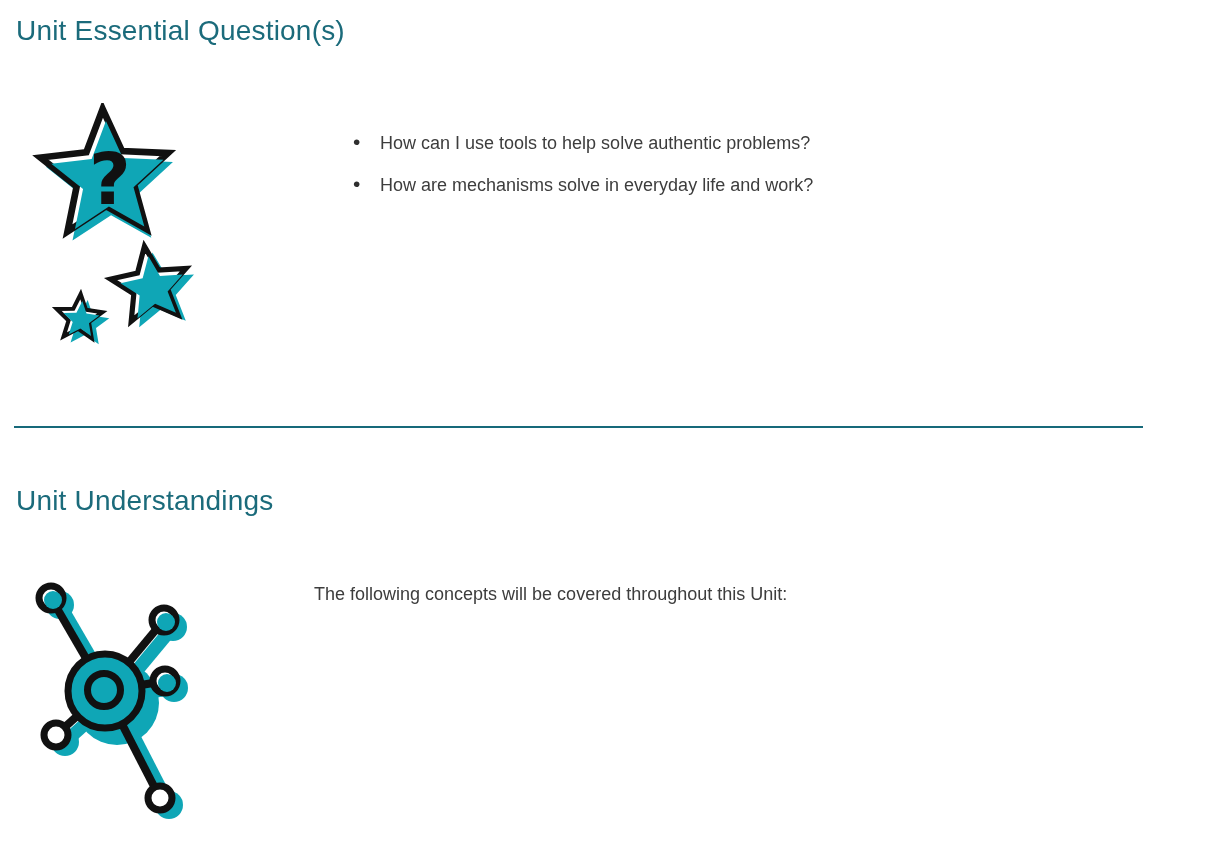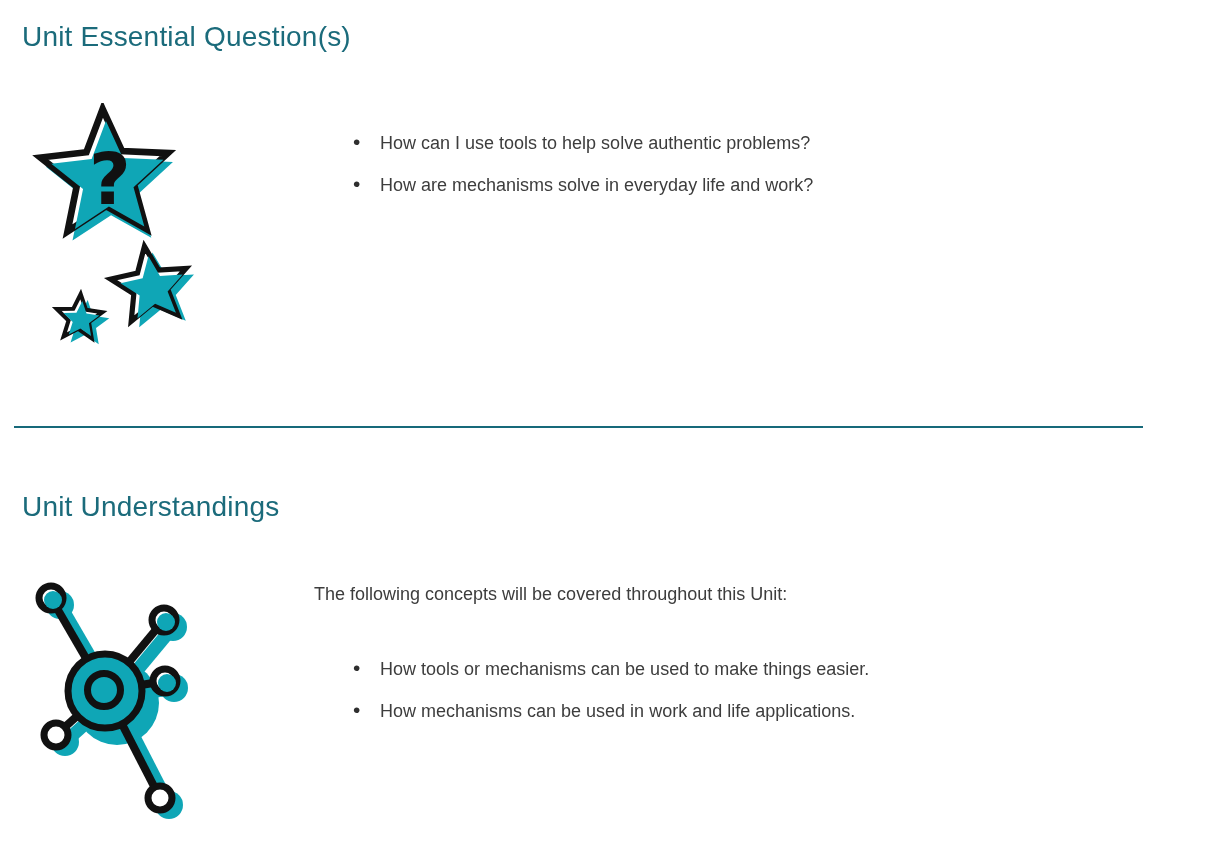--- a/index.html
+++ b/index.html
@@ -9,21 +9,21 @@
     background: #ffffff;
     font-family: "Liberation Sans", sans-serif;
     overflow: hidden;
     position: relative;
   }
   .page { position: absolute; inset: 0; }
 
   .section-heading {
     position: absolute;
     left: 14px;
-    margin: 8px;
+    margin: 2px;
     font-size: 28px;
     font-weight: 400;
     color: #1b6b7b;
     line-height: 36px;
     letter-spacing: 0.2px;
   }
   #heading-1 { top: 11px; }
   #heading-2 { top: 481px; }
 
   .figure { position: absolute; }
@@ -156,18 +156,14 @@
 
       <g>
         <circle cx="77" cy="113" r="37" fill="#0fa6b6" stroke="#111111" stroke-width="7"></circle>
         <circle cx="76" cy="112" r="16.5" fill="#0fa6b6" stroke="#111111" stroke-width="7"></circle>
       </g>
     </svg>
   </div>
 
   <div class="body-text" id="intro-2">The following concepts will be covered throughout this Unit:</div>
 
-  <ul class="bullets" id="bullets-2">
-    <li>How tools or mechanisms can be used to make things easier.</li>
-    <li>How mechanisms can be used in work and life applications.</li>
-  </ul>
 
 </div>
 
 </body></html>

